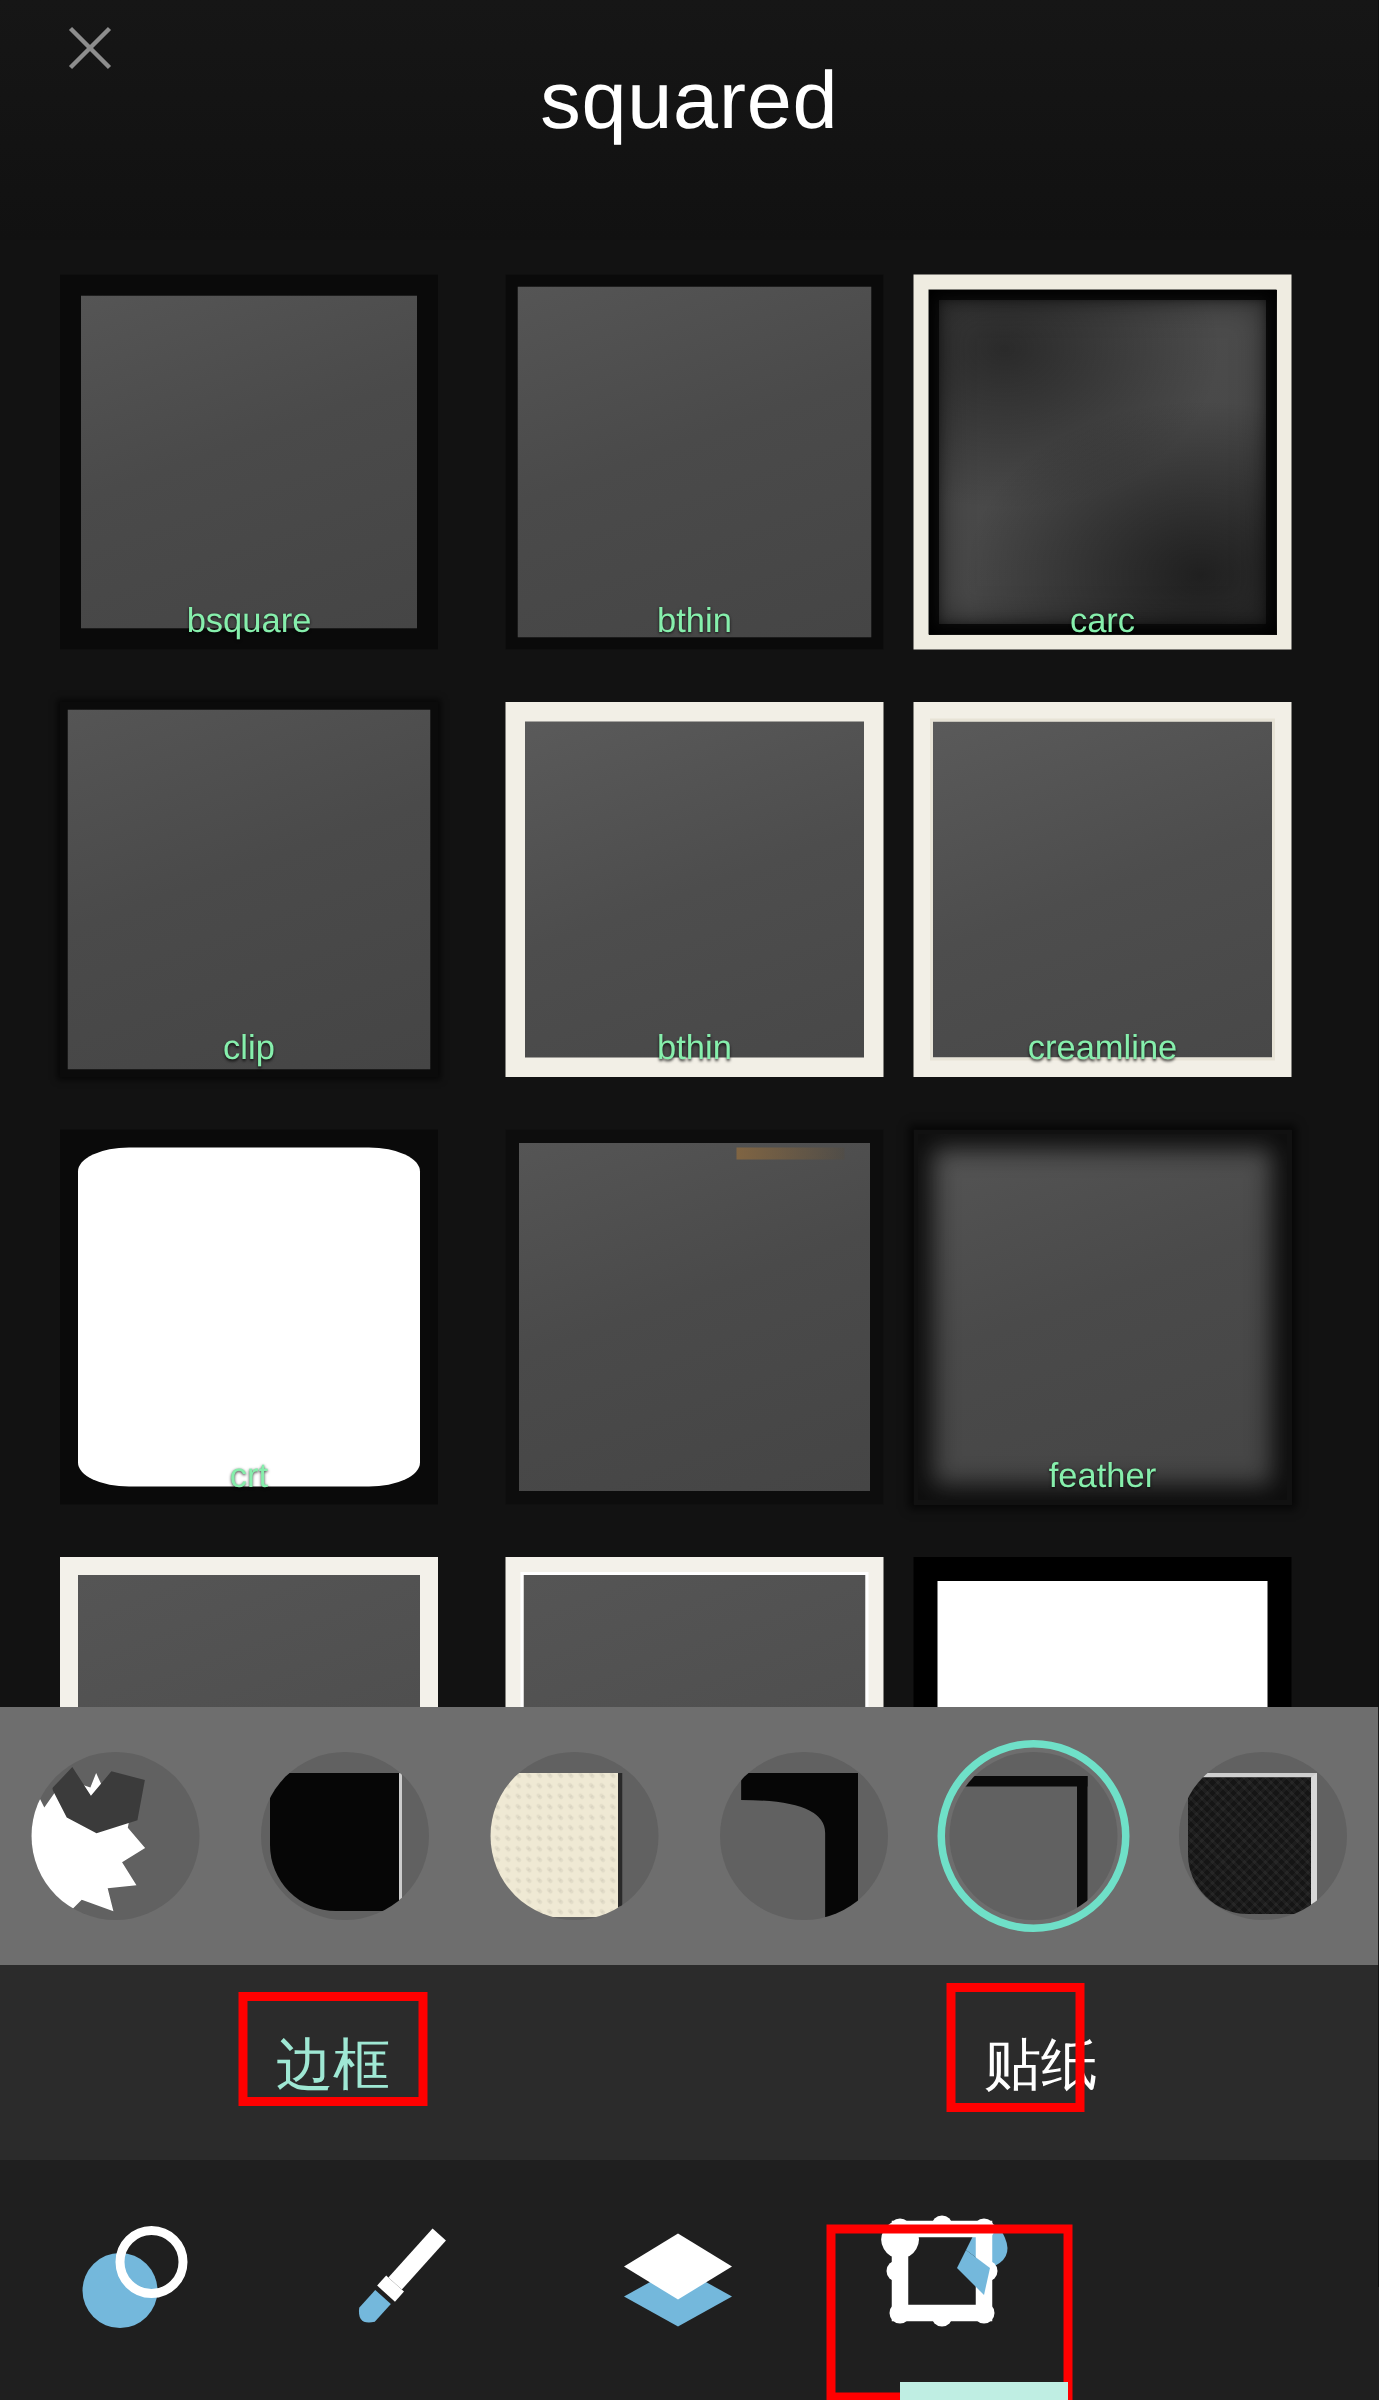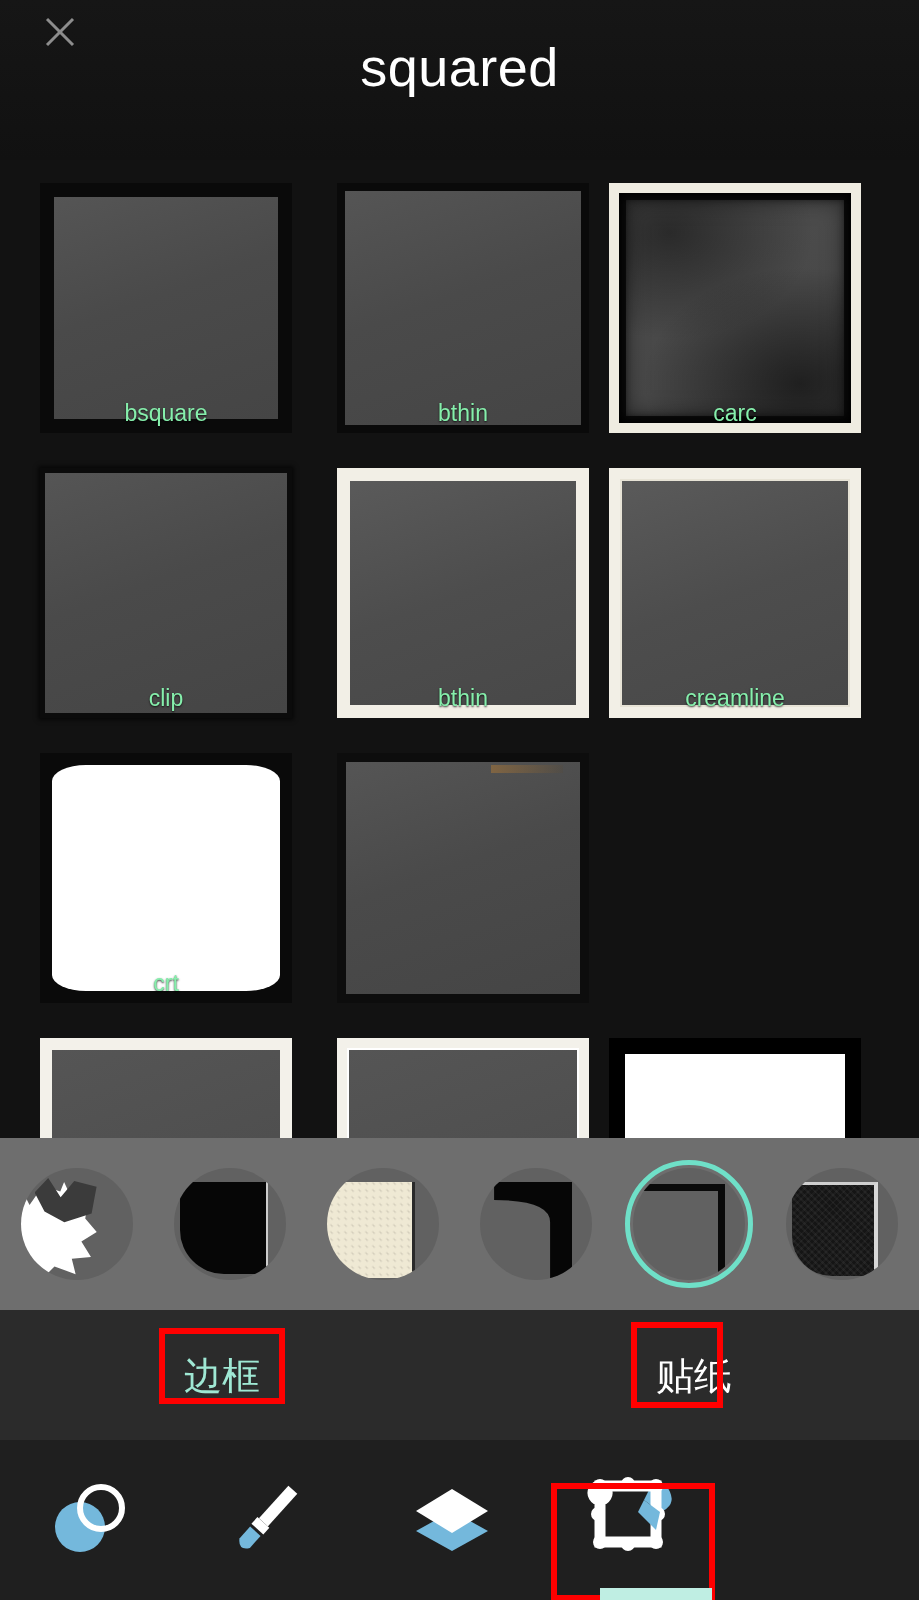--- a/index.html
+++ b/index.html
@@ -334,20 +334,26 @@
         <div class="frame-preview">
             <div class="frame-inner"></div>
           </div>
         <div class="frame-label">crt</div>
       </div>
       <div class="frame-cell c1 st-epoc">
         <div class="frame-preview">
             <div class="frame-inner"></div>
             <div class="speck"></div>
           </div>
+      </div>
+      <div class="frame-cell c2 st-feather">
+        <div class="frame-preview">
+            <div class="frame-inner"></div>
+          </div>
+        <div class="frame-label">feather</div>
       </div>
     </div>
 
     <div class="grid-row">
       <div class="frame-cell c0 st-whiteline">
         <div class="frame-preview">
             <div class="frame-inner"></div>
           </div>
         <div class="frame-label"></div>
       </div>

